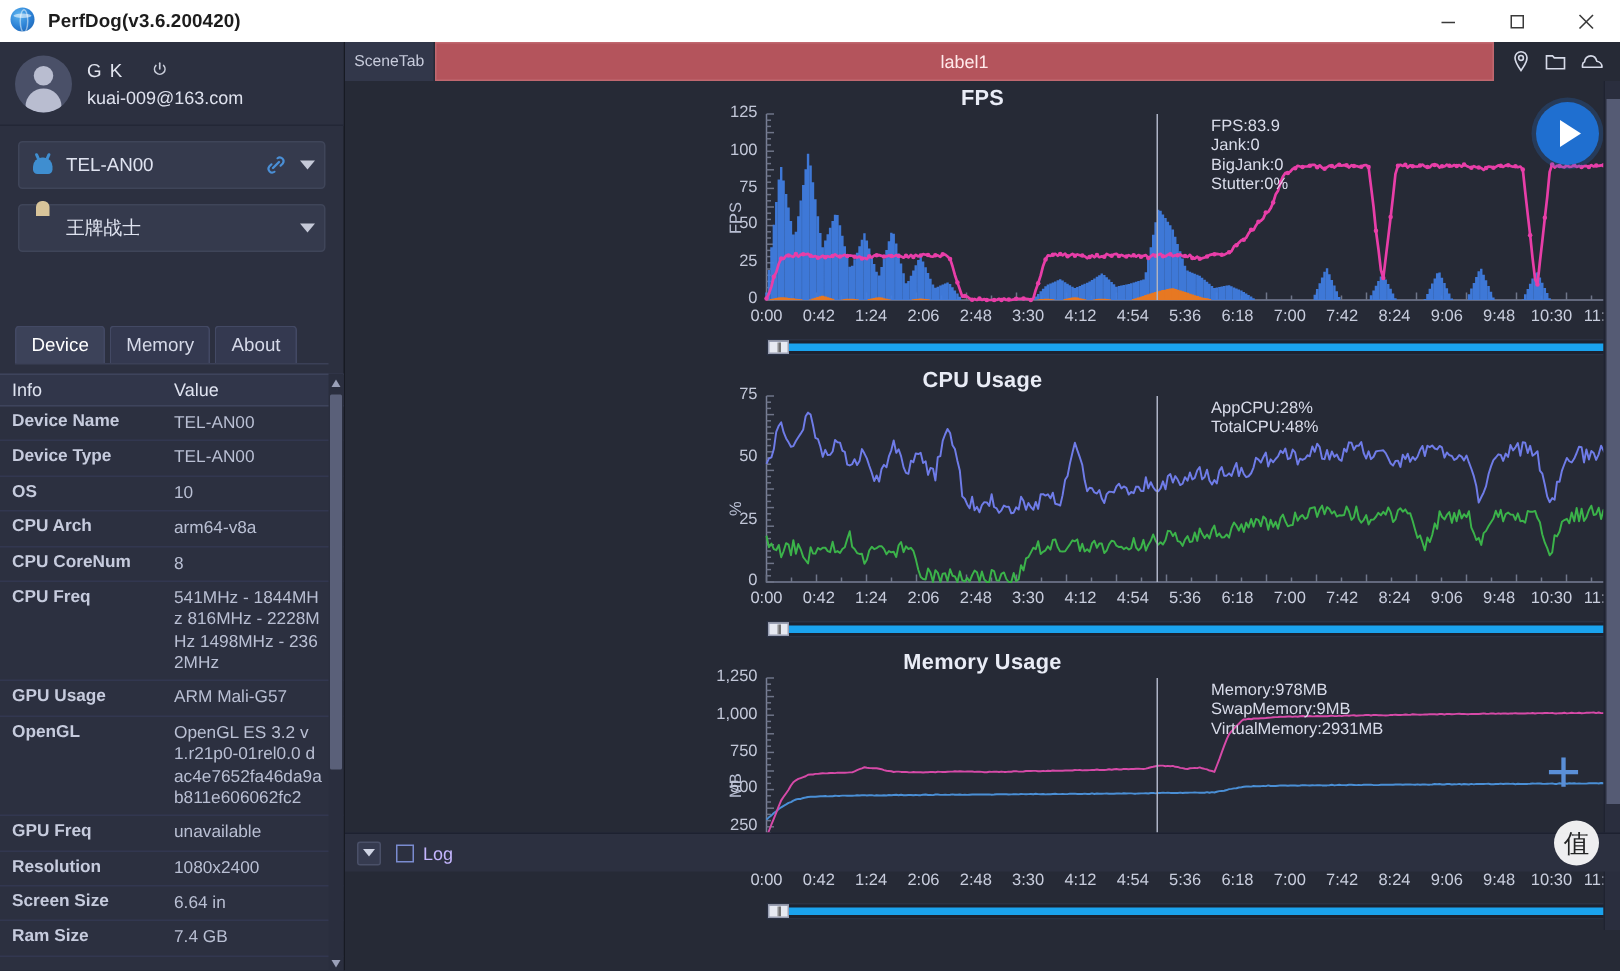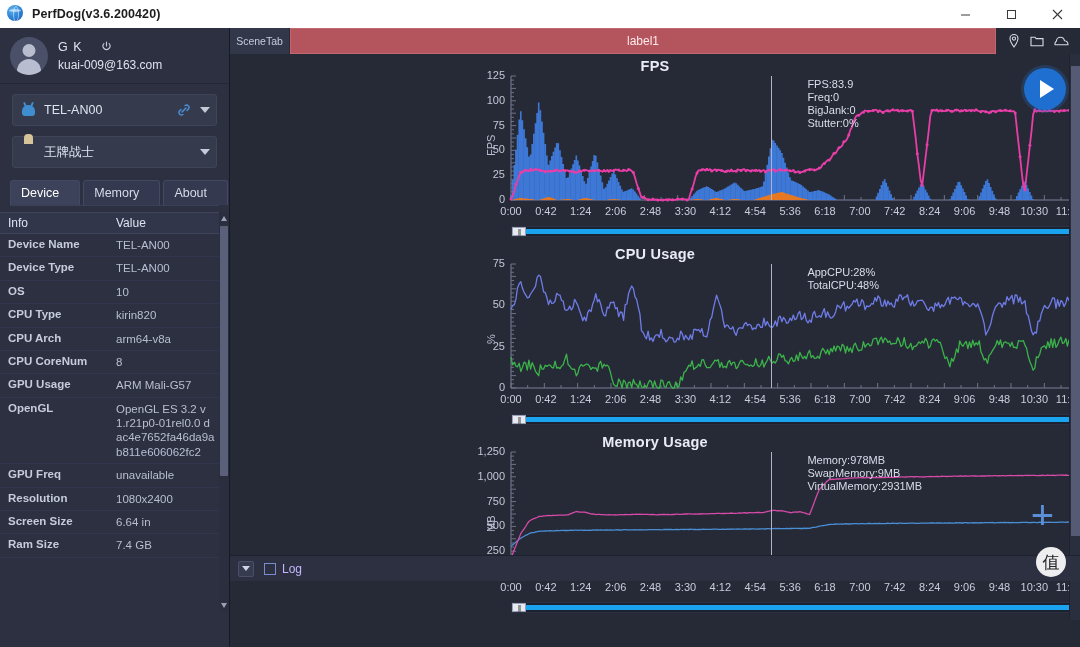--- a/index.html
+++ b/index.html
@@ -86,23 +86,24 @@
   }
   .gameicon::after{
     content:""; position:absolute; left:3px; bottom:0; width:9px; height:10px;
     border-radius:4px 4px 0 0; background:#d8c49a;
   }
 
   .tabs {
     display:flex; margin:12px 10px 0 10px; gap:3px; border-bottom:1px solid #3b4057;
   }
   .tab {
-    padding:5px 20px 5px 10px; font-size:12.5px; color:#d5d9e8;
+    padding:5px 10px 5px 10px; font-size:12.5px; color:#d5d9e8;
     background:#343950; border:1px solid #434964; border-bottom:none;
     border-radius:3px 3px 0 0;
+    margin-top:37px;
   }
   .tab.active { background:#3c4259; color:#ffffff; }
 
   .infotable { margin-top:6px; position:relative; }
   .ith {
     display:flex; height:22px; align-items:center;
     background:#31364a; border-top:1px solid #3e445c; border-bottom:1px solid #3e445c;
     font-size:12px; color:#dfe3f0;
   }
   .ith .c1 { width:108px; padding-left:8px; }
@@ -291,30 +292,30 @@
           </div>
           <div class="itrow">
             <div class="k">Device Type</div>
             <div class="v">TEL-AN00</div>
           </div>
           <div class="itrow">
             <div class="k">OS</div>
             <div class="v">10</div>
           </div>
           <div class="itrow">
-            <div class="k">CPU Type</div>
-            <div class="v">kirin820</div>
-          </div>
-          <div class="itrow">
             <div class="k">CPU Arch</div>
             <div class="v">arm64-v8a</div>
           </div>
           <div class="itrow">
             <div class="k">CPU CoreNum</div>
             <div class="v">8</div>
+          </div>
+          <div class="itrow">
+            <div class="k">CPU Freq</div>
+            <div class="v">541MHz - 1844MHz 816MHz - 2228MHz 1498MHz - 2362MHz</div>
           </div>
           <div class="itrow">
             <div class="k">GPU Usage</div>
             <div class="v">ARM Mali-G57</div>
           </div>
           <div class="itrow">
             <div class="k">OpenGL</div>
             <div class="v">OpenGL ES 3.2 v1.r21p0-01rel0.0 dac4e7652fa46da9ab811e606062fc2</div>
           </div>
           <div class="itrow">
@@ -609,21 +610,21 @@
             <div class="xtick" style="left: 608.895px; top: 151px; width: 42px;">7:00</div>
             <div class="xtick" style="left: 643.784px; top: 151px; width: 42px;">7:42</div>
             <div class="xtick" style="left: 678.674px; top: 151px; width: 42px;">8:24</div>
             <div class="xtick" style="left: 713.563px; top: 151px; width: 42px;">9:06</div>
             <div class="xtick" style="left: 748.453px; top: 151px; width: 42px;">9:48</div>
             <div class="xtick" style="left: 783.342px; top: 151px; width: 42px;">10:30</div>
             <div class="xtick" style="left: 818.232px; top: 151px; width: 42px;">11:12</div>
             <div class="cursorline" style="left: 541.4px; top: 22px; height: 124px;"></div>
             <div class="tipbox" style="left: 545.4px; top: 24px;">
               <div>FPS:83.9</div>
-              <div>Freq:0</div>
+              <div>Jank:0</div>
               <div>BigJank:0</div>
               <div>Stutter:0%</div>
             </div>
             <div></div>
           </div>
           <div class="scrollbar-h" style="top: 172px;">
             <div class="sb-track"></div>
             <div class="sb-grip l">|||</div>
           </div>
         </div>

